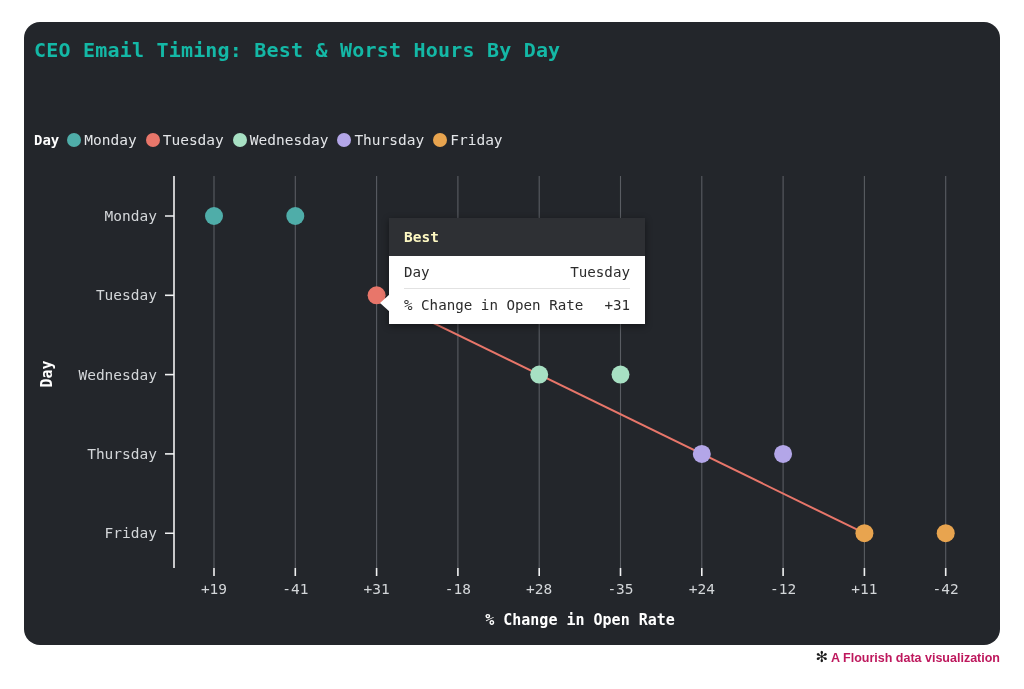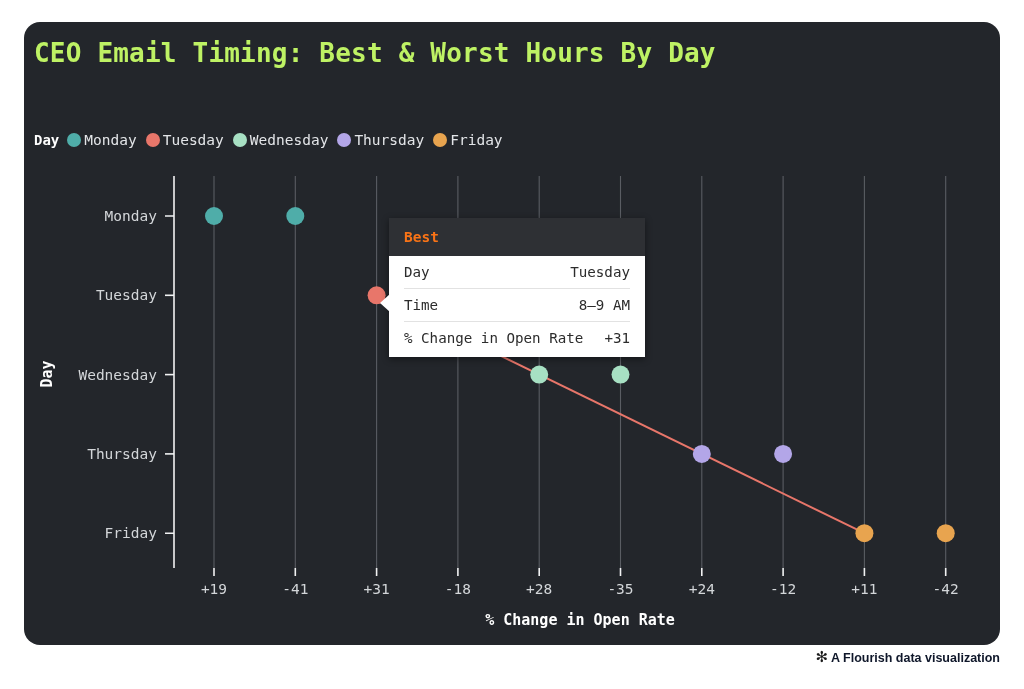--- a/index.html
+++ b/index.html
@@ -32,23 +32,23 @@
     overflow: hidden;
   }
 
   #chart-title {
     position: absolute;
     left: 10px;
     top: 16px;
     width: 950px;
     font-family: "DejaVu Sans Mono", monospace;
     font-weight: bold;
-    font-size: 26px;
+    font-size: 20px;
     letter-spacing: 0.2px;
-    color: #bef264;
+    color: #14b8a6;
     white-space: nowrap;
   }
 
   #chart-subtitle {
     position: absolute;
     left: 10px;
     top: 54px;
     width: 942px;
     font-family: "DejaVu Sans Mono", monospace;
     font-size: 15.3px;
@@ -121,21 +121,21 @@
   
   #tooltip {
     position: absolute;
     left: 365px;
     top: 196px;
     width: 256px;
     box-shadow: 0 2px 7px rgba(0,0,0,0.45);
   }
   #tooltip-header {
     background: #2e3034;
-    color: #f97316;
+    color: #fef9c3;
     font-family: "DejaVu Sans Mono", monospace;
     font-weight: bold;
     font-size: 14.5px;
     padding: 11px 14px 11px 15px;
   }
   #tooltip-body {
     background: #ffffff;
     padding: 0 15px;
   }
   .tt-row {
@@ -175,21 +175,21 @@
     font-family: "DejaVu Sans", sans-serif;
     font-size: 15px;
     color: #1a1a1a;
     margin-right: 3px;
     line-height: 1;
   }
   #footer .flourish-text {
     font-family: "Liberation Sans", sans-serif;
     font-weight: bold;
     font-size: 12.5px;
-    color: #0f172a;
+    color: #be185d;
   }
 </style>
 </head>
 <body>
 
 <div id="root">
 
   <div id="card">
 
     <div id="chart-title">CEO Email Timing: Best &amp; Worst Hours By Day</div>
@@ -290,24 +290,20 @@
 
     <div id="tooltip">
       <div id="tooltip-notch"></div>
       <div id="tooltip-header">Best</div>
       <div id="tooltip-body">
         <div class="tt-row">
           <span class="tt-key">Day</span>
           <span class="tt-val">Tuesday</span>
         </div>
         <div class="tt-row">
-          <span class="tt-key">Time</span>
-          <span class="tt-val">8–9 AM</span>
-        </div>
-        <div class="tt-row">
           <span class="tt-key">% Change in Open Rate</span>
           <span class="tt-val">+31</span>
         </div>
       </div>
     </div>
 
   </div>
 
   <div id="footer">
     <span class="flourish-mark">✻</span>

